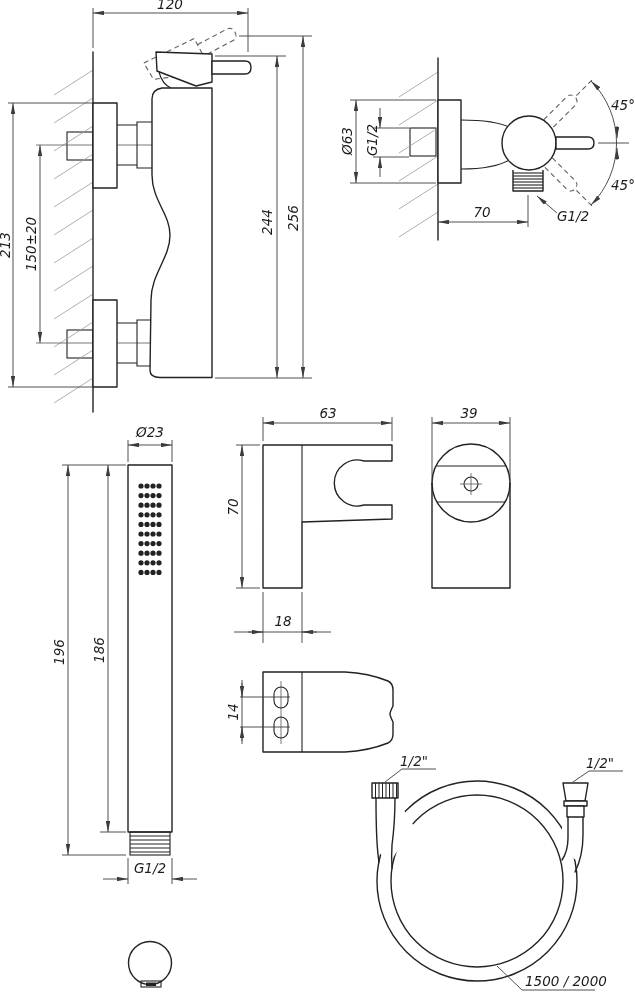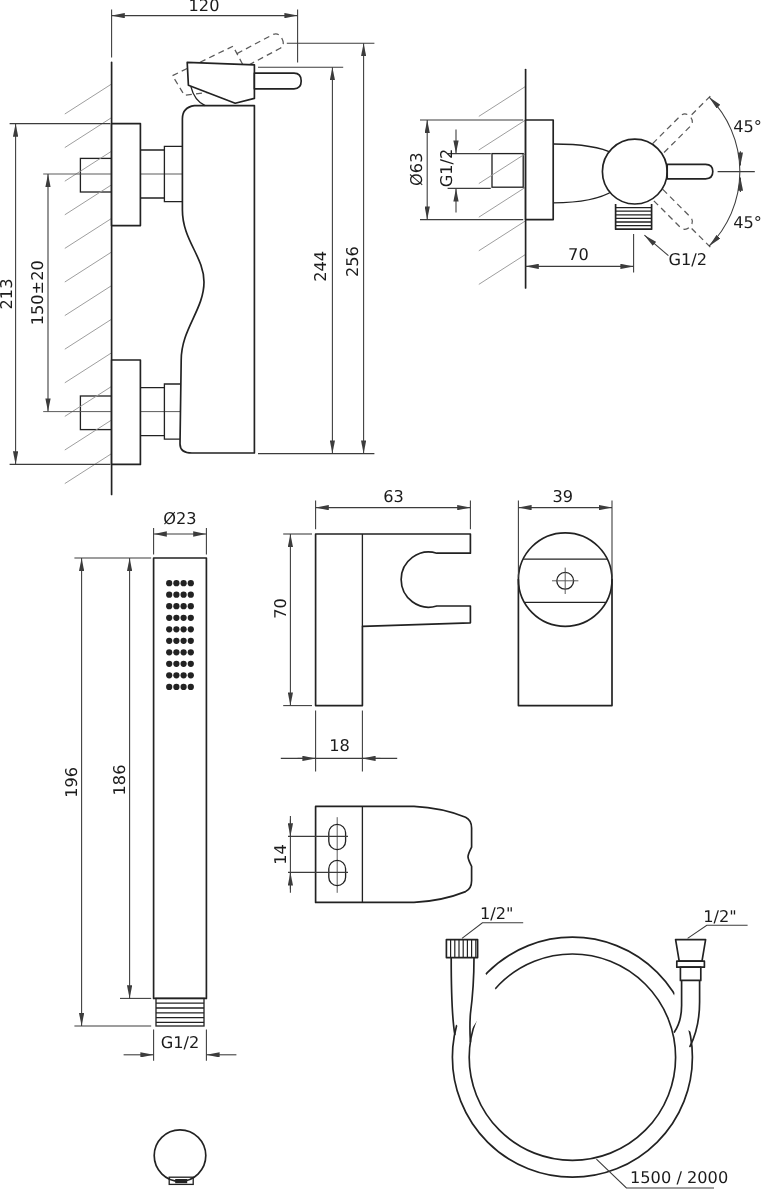--- a/index.html
+++ b/index.html
@@ -1,16 +1,16 @@
 <!DOCTYPE html>
 <html><head>
 <meta charset="utf-8">
 <style>
   html,body{margin:0;padding:0;background:#fff;}
-  .stage{width:635px;height:1000px;position:relative;background:#fff;overflow:hidden;}
+  .stage{width:635px;height:1000px;position:relative;background:#fff;overflow:hidden;font-style:italic;}
   svg{display:block;}
   text{font-family:"DejaVu Sans","Liberation Sans",sans-serif;font-size:13.5px;fill:#1c1c1c;}
   .obj{stroke:#222;stroke-width:1.4;fill:none;stroke-linejoin:round;stroke-linecap:round;}
   .objf{stroke:#222;stroke-width:1.4;fill:#fff;stroke-linejoin:round;}
   .objd{stroke:#222;stroke-width:1.1;fill:none;}
   .dim{stroke:#3c3c3c;stroke-width:0.9;fill:none;}
   .thin{stroke:#555;stroke-width:0.8;fill:none;}
   .hatch{stroke:#9a9a9a;stroke-width:0.8;}
   .dash{stroke:#5a5a5a;stroke-width:1.05;fill:none;stroke-dasharray:5,3.5;}
   .cover{fill:#fff;stroke:none;}

